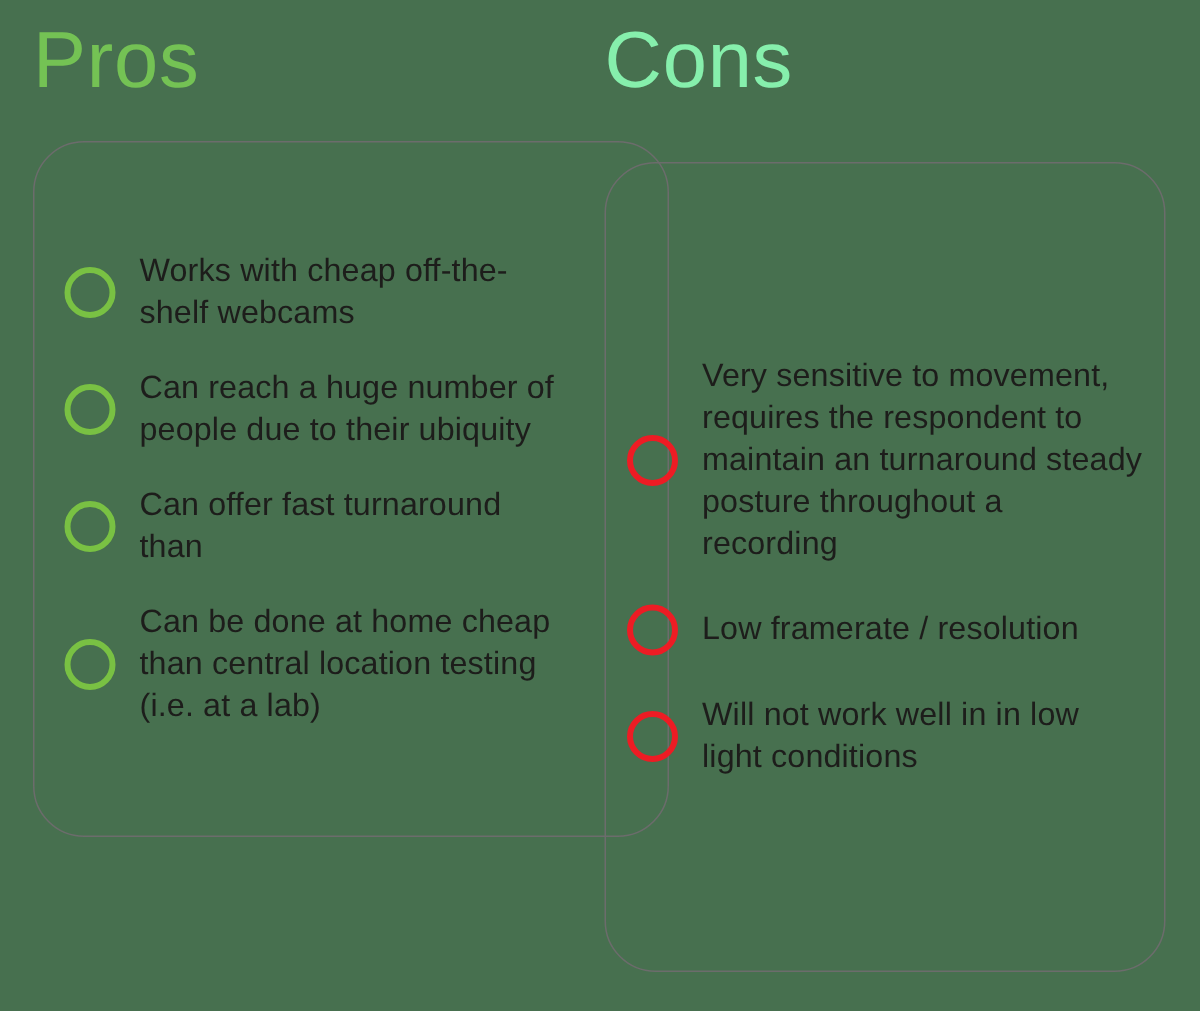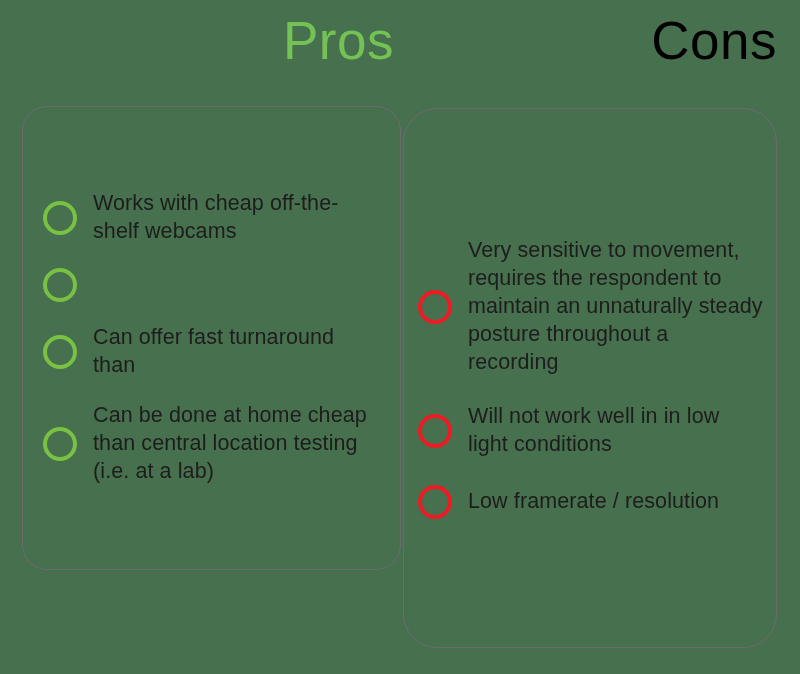--- a/index.html
+++ b/index.html
@@ -22,49 +22,48 @@
   }
 
   
   .title {
     position: absolute;
     top: 14px;
     font-size: 53px;
     font-weight: 300;
     letter-spacing: 0.5px;
     line-height: 1;
-    text-align: right;
+    text-align: left;
     white-space: nowrap;
   }
   .title-pros {
     left: 22px;
     width: 372px;
     color: #74c council;
   }
   .title-pros { color: #74c254; }
   .title-cons {
     left: 403px;
     width: 374px;
-    color: #000000;
+    color: #86efac;
   }
 
   
   .card {
     position: absolute;
     box-sizing: border-box;
     border: 1.5px solid #6c6c6c;
     border-radius: 34px;
     background: transparent;
   }
   .card-pros {
     left: 22px;
-    top: 106px;
-    width: 379px;
+    top: 94px;
+    width: 424px;
     height: 464px;
-    border-radius: 25px;
   }
   .card-cons {
     left: 403px;
     top: 108px;
     width: 374px;
     height: 540px;
   }
 
   
   .list {
@@ -124,20 +123,21 @@
   <div class="card card-pros">
     <div class="list list-pros">
 
       <div class="item">
         <span class="bullet bullet-green"></span>
         <span class="item-text">Works with cheap off-the-shelf webcams</span>
       </div>
 
       <div class="item">
         <span class="bullet bullet-green"></span>
+        <span class="item-text">Can reach a huge number of people due to their ubiquity</span>
       </div>
 
       <div class="item">
         <span class="bullet bullet-green"></span>
         <span class="item-text">Can offer fast turnaround than</span>
       </div>
 
       <div class="item">
         <span class="bullet bullet-green"></span>
         <span class="item-text">Can be done at home cheap than central location testing (i.e. at a lab)</span>
@@ -147,29 +147,29 @@
   </div>
 
   <div class="title title-cons">Cons</div>
 
   <div class="card card-cons">
     <div class="list list-cons">
 
 
       <div class="item">
         <span class="bullet bullet-red"></span>
-        <span class="item-text">Very sensitive to movement, requires the respondent to maintain an unnaturally steady posture throughout a recording</span>
+        <span class="item-text">Very sensitive to movement, requires the respondent to maintain an turnaround steady posture throughout a recording</span>
+      </div>
+
+      <div class="item">
+        <span class="bullet bullet-red"></span>
+        <span class="item-text">Low framerate / resolution</span>
       </div>
 
       <div class="item">
         <span class="bullet bullet-red"></span>
         <span class="item-text">Will not work well in in low light conditions</span>
-      </div>
-
-      <div class="item">
-        <span class="bullet bullet-red"></span>
-        <span class="item-text">Low framerate / resolution</span>
       </div>
 
     </div>
   </div>
 
 </div>
 
 </body></html>

